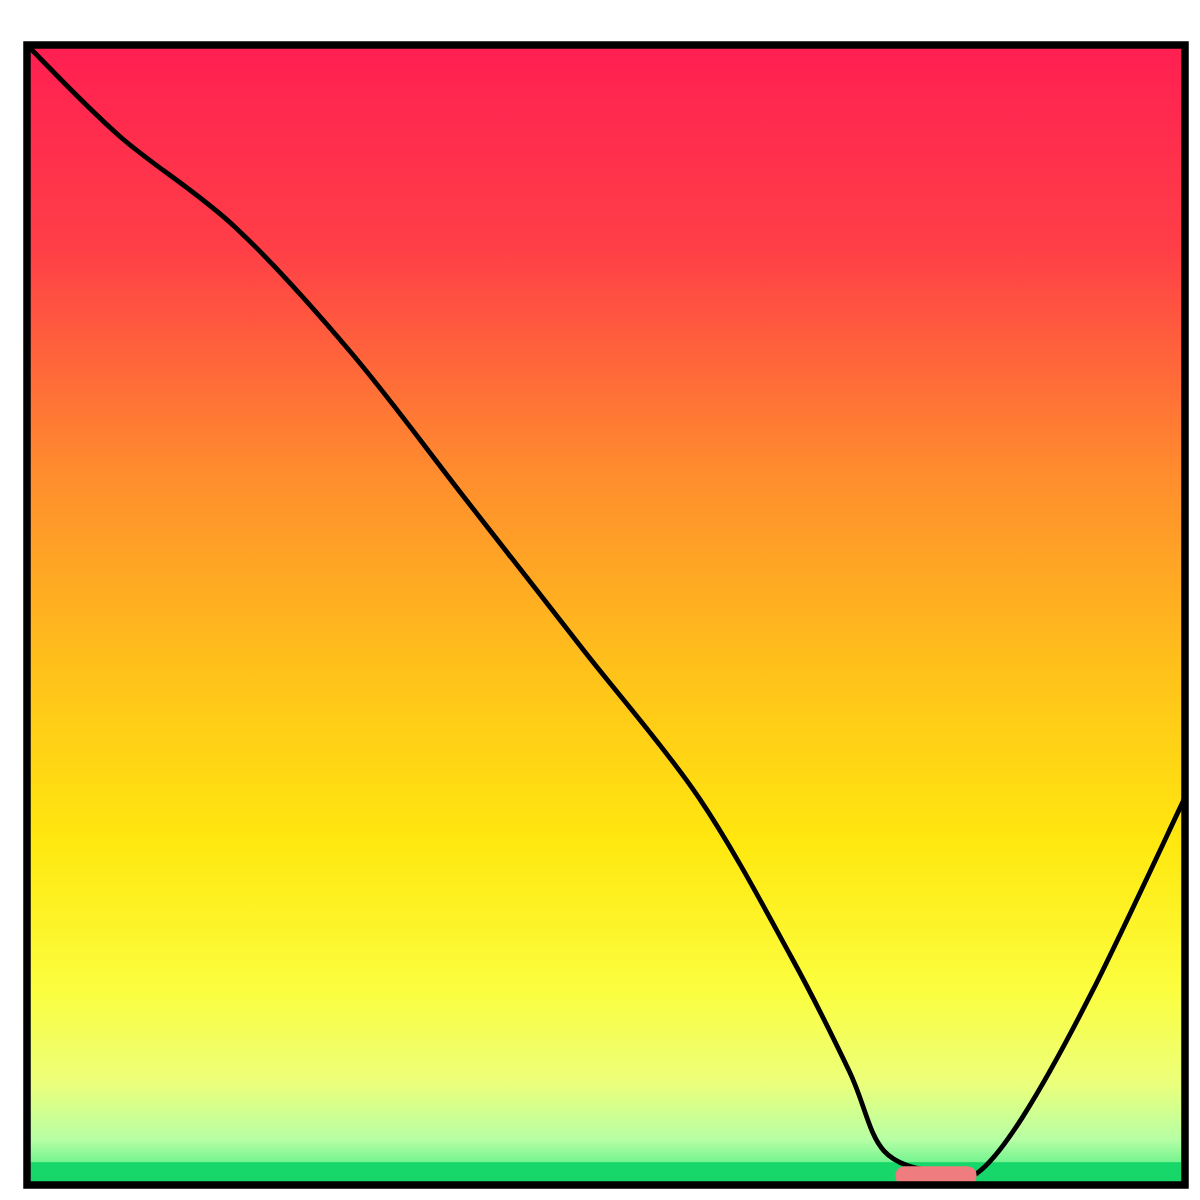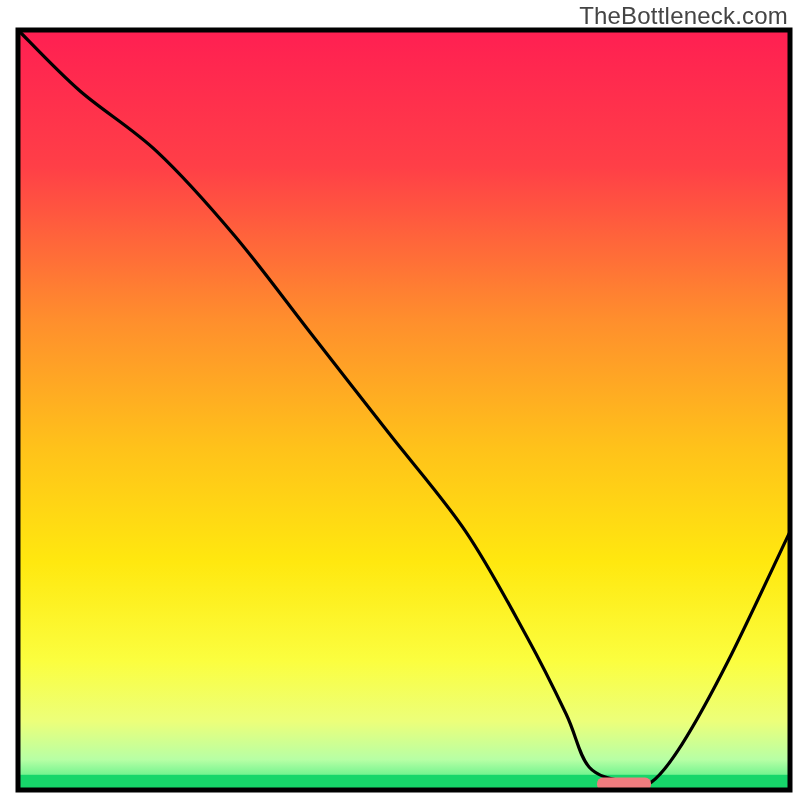--- a/index.html
+++ b/index.html
@@ -29,21 +29,20 @@
   #chart-svg {
     position: absolute;
     left: 0;
     top: 0;
   }
 </style>
 </head>
 <body>
 <div id="container">
 
-  <div id="watermark">TheBottleneck.com</div>
 
   <svg id="chart-svg" width="800" height="800">
     <defs>
       <linearGradient id="bg-grad" x1="0" y1="0" x2="0" y2="1">
 
       <stop offset="0%" stop-color="#ff1f52"></stop>
           <stop offset="18%" stop-color="#ff3f47"></stop>
           <stop offset="38%" stop-color="#ff8e2d"></stop>
           <stop offset="55.00000000000001%" stop-color="#ffc21a"></stop>
           <stop offset="70%" stop-color="#ffe80f"></stop>

